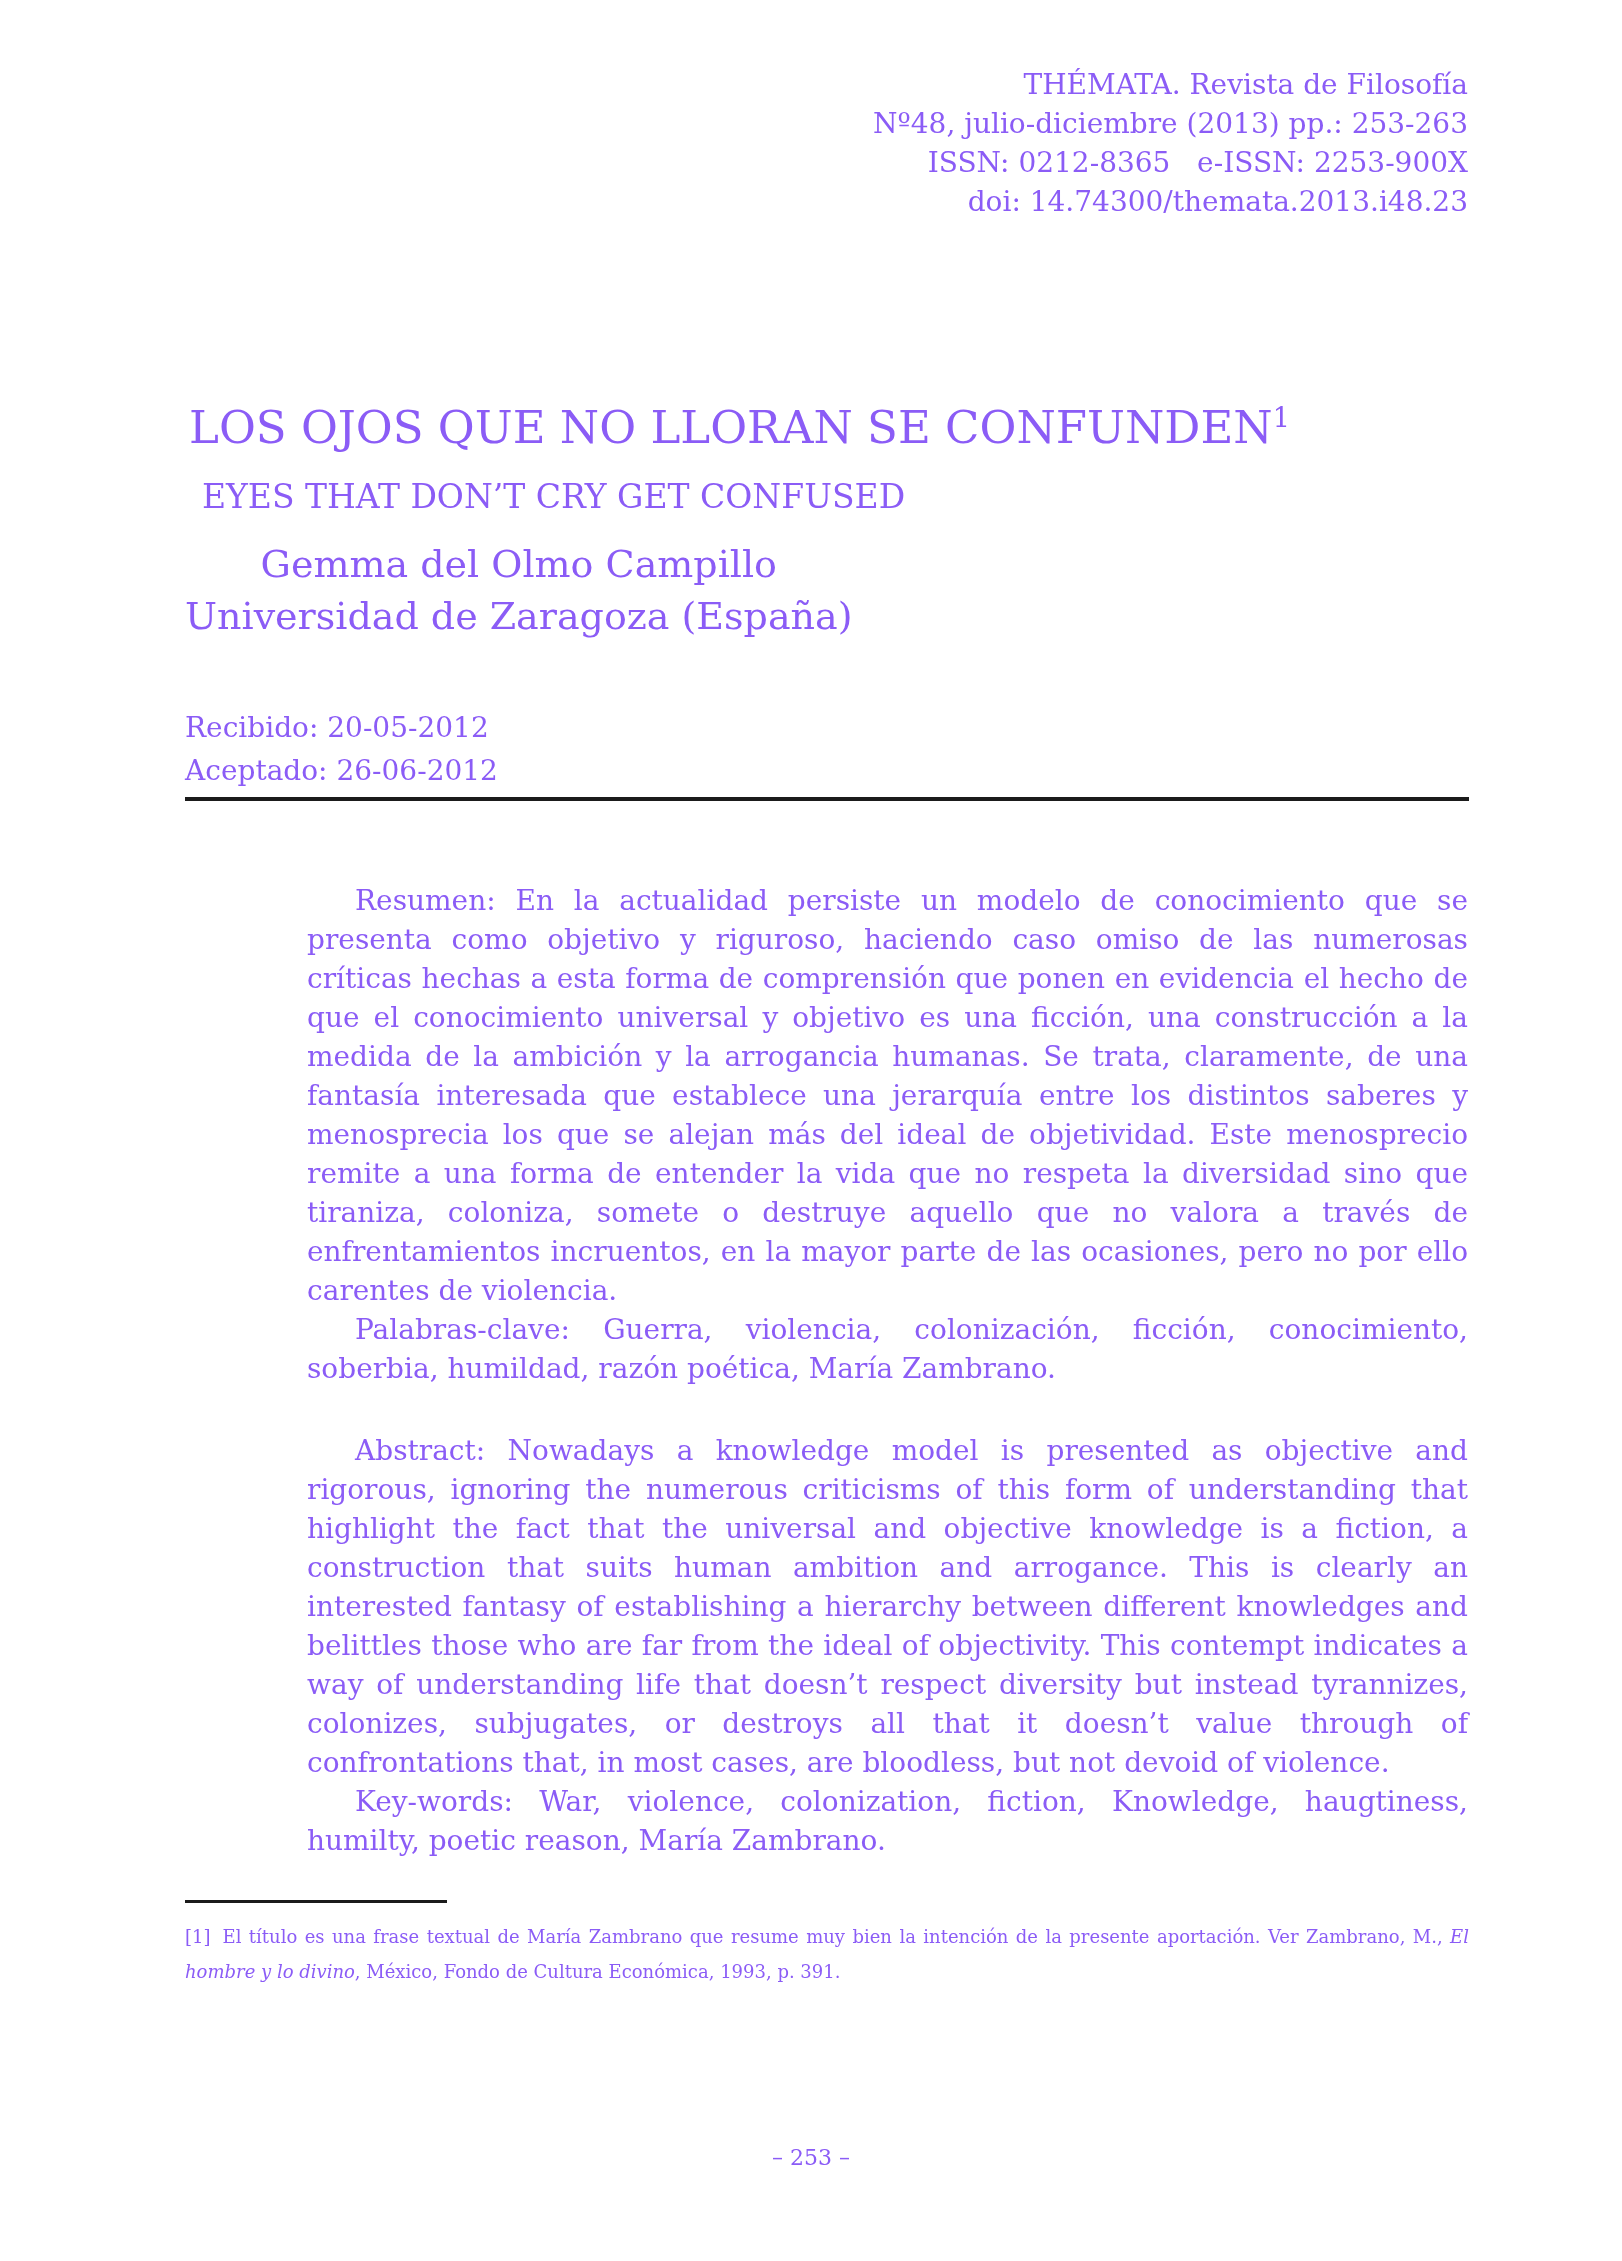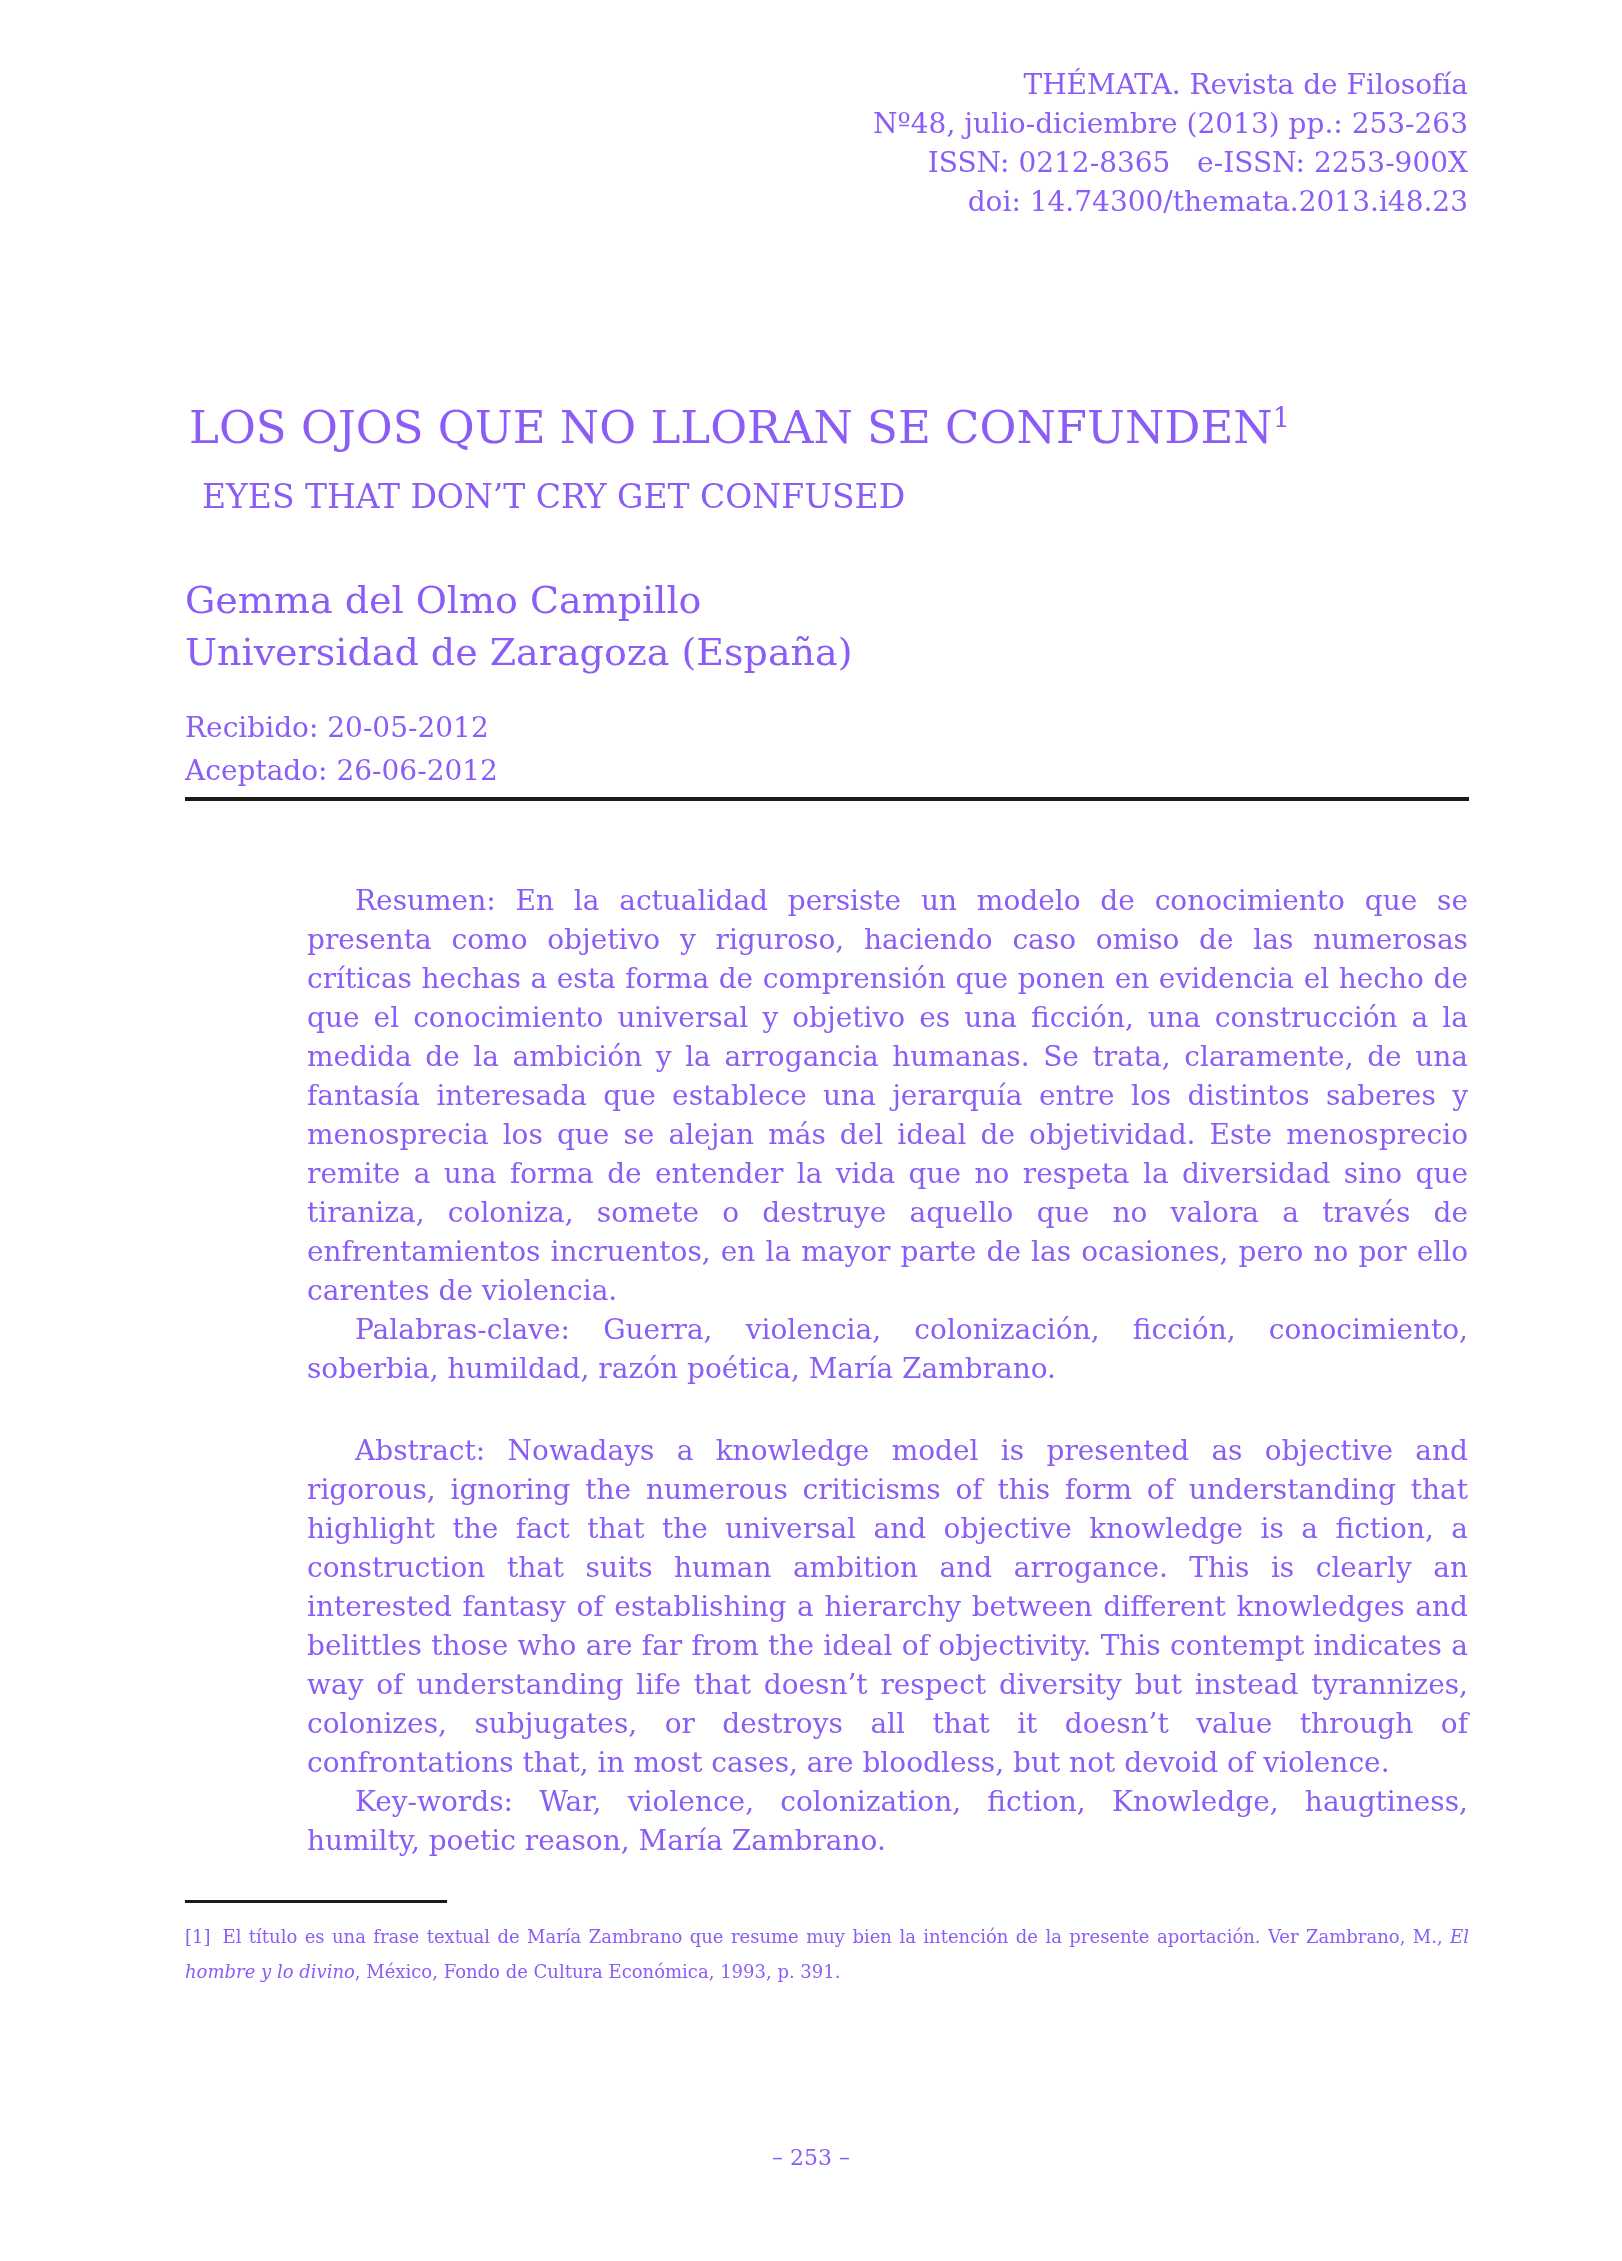--- a/index.html
+++ b/index.html
@@ -41,24 +41,25 @@
   .article-subtitle {
     position: absolute;
     top: 477px;
     left: 185px;
     font-size: 33px;
     white-space: nowrap;
     margin-left: 17px;
   }
   .author-block {
     position: absolute;
-    top: 574px;
+    top: 538px;
     left: 185px;
     font-size: 38px;
     line-height: 52px;
+    text-align: center;
   }
   .dates-block {
     position: absolute;
     top: 706px;
     left: 185px;
     font-size: 28px;
     line-height: 43px;
   }
   .title-rule {
     position: absolute;

